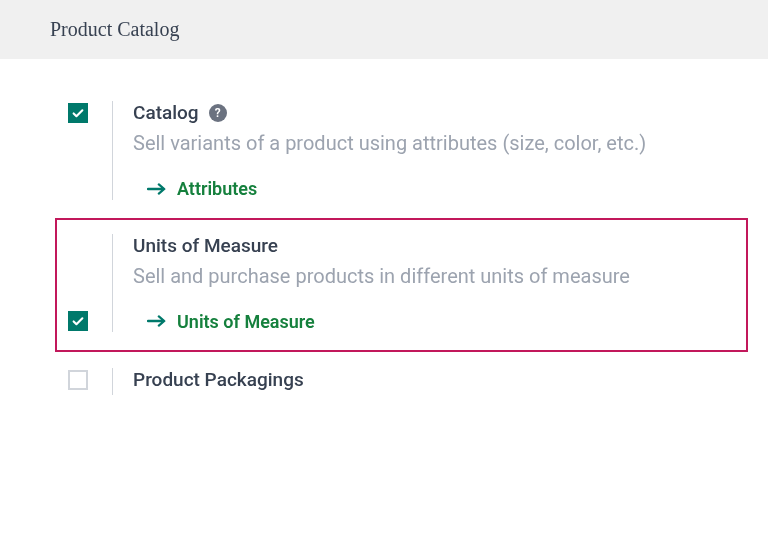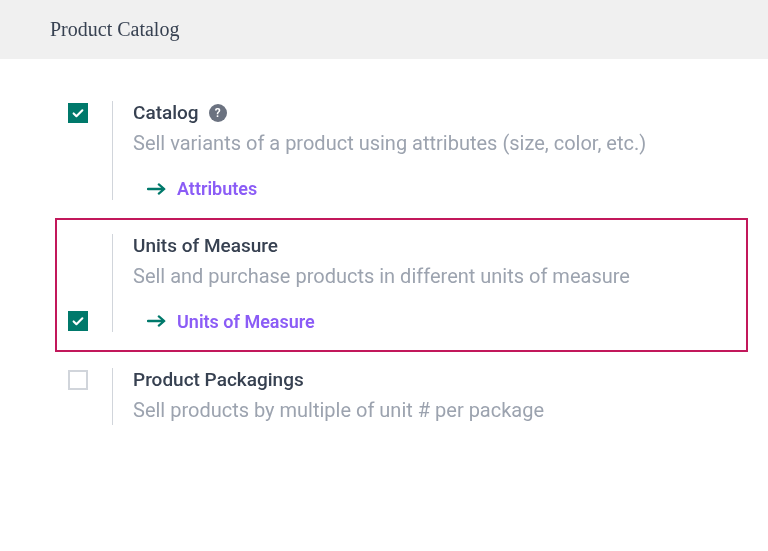--- a/index.html
+++ b/index.html
@@ -102,21 +102,21 @@
       line-height: 1.5;
       margin-bottom: 20px;
     }
     .setting-desc.no-link {
       margin-bottom: 0;
     }
     .setting-link {
       display: inline-flex;
       align-items: center;
       gap: 10px;
-      color: #8b5cf6;
+      color: #15803d;
       font-size: 18px;
       font-weight: 600;
       text-decoration: none;
       cursor: pointer;
       margin-left: 14px;
     }
     .arrow-icon {
       display: inline-flex;
       align-items: center;
     }
@@ -187,17 +187,16 @@
 
   <div class="setting-row">
     <div class="checkbox-col">
       <span class="checkbox unchecked"></span>
     </div>
     <div class="divider-col"></div>
     <div class="content-col">
       <div class="setting-title-line">
         <span class="setting-title">Product Packagings</span>
       </div>
-      <div class="setting-desc no-link">Sell products by multiple of unit # per package</div>
     </div>
   </div>
 
 </div>
 
 </body></html>

